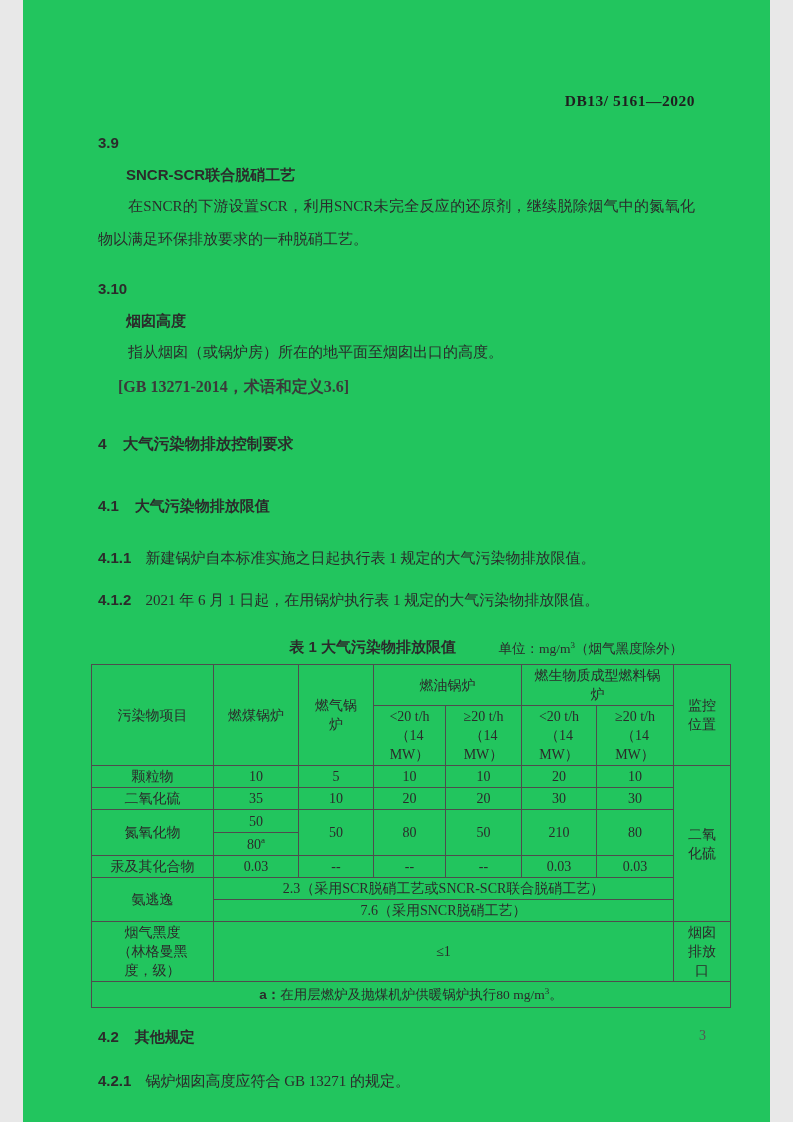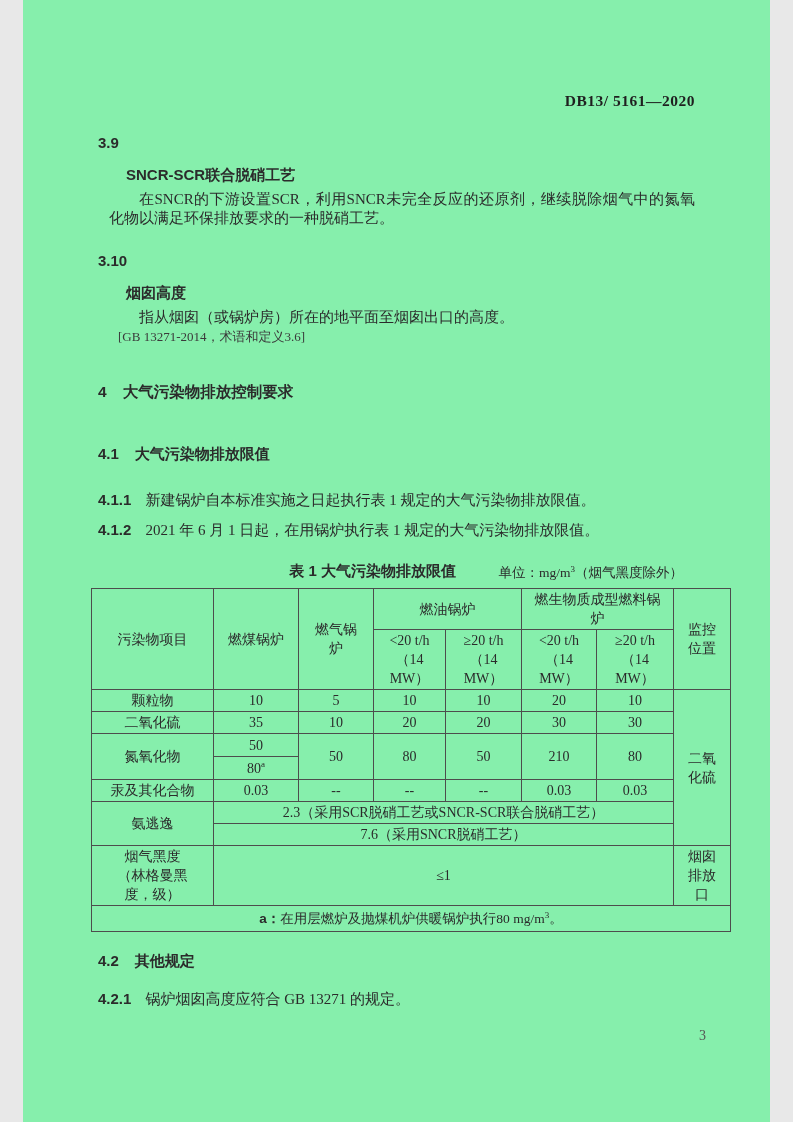--- a/index.html
+++ b/index.html
@@ -6,21 +6,21 @@
     margin: 0;
     padding: 0;
     background: #e8e8e8;
     font-family: "Liberation Serif", "DejaVu Serif", serif;
   }
   .page {
     position: relative;
     width: 747px;
     height: 1122px;
     margin: 0 auto;
-    background: #86efac;
+    background: #22c55e;
     color: #2b2b2b;
     box-sizing: border-box;
     padding: 92px 75px 0 75px;
     overflow: hidden;
   }
   .doc-number {
     text-align: right;
     font-family: "Liberation Serif", "DejaVu Serif", serif;
     font-weight: 700;
     font-size: 15.5px;
@@ -36,47 +36,47 @@
   .term-title {
     margin-top: 15px;
     margin-left: 28px;
     font-family: "Liberation Sans", "DejaVu Sans", sans-serif;
     font-weight: 700;
     font-size: 15px;
   }
   .term-def {
     margin-top: 5px;
     font-size: 15px;
-    line-height: 19px;
+    line-height: 33px;
     text-indent: 2em;
     text-align: justify;
-    margin-left: 11px;
   }
   .term-ref {
-    margin-top: 1px;
+    margin-top: 8px;
     margin-left: 20px;
-    font-size: 13px;
+    font-size: 16px;
     color: #3a3a3a;
+    font-weight: bold;
   }
   .chapter-heading {
     margin-top: 36px;
     font-family: "Liberation Sans", "DejaVu Sans", sans-serif;
     font-weight: 700;
     font-size: 15.5px;
   }
   .sub-heading {
     margin-top: 42px;
     font-family: "Liberation Sans", "DejaVu Sans", sans-serif;
     font-weight: 700;
     font-size: 15px;
   }
   .clause {
     margin-top: 24px;
     font-size: 15px;
-    line-height: 24px;
+    line-height: 36px;
     text-align: justify;
   }
   .clause .clause-num {
     font-family: "Liberation Sans", "DejaVu Sans", sans-serif;
     font-weight: 600;
     margin-right: 14px;
   }
   .heading-num { margin-right: 16px; }
   .table-caption {
     position: relative;

